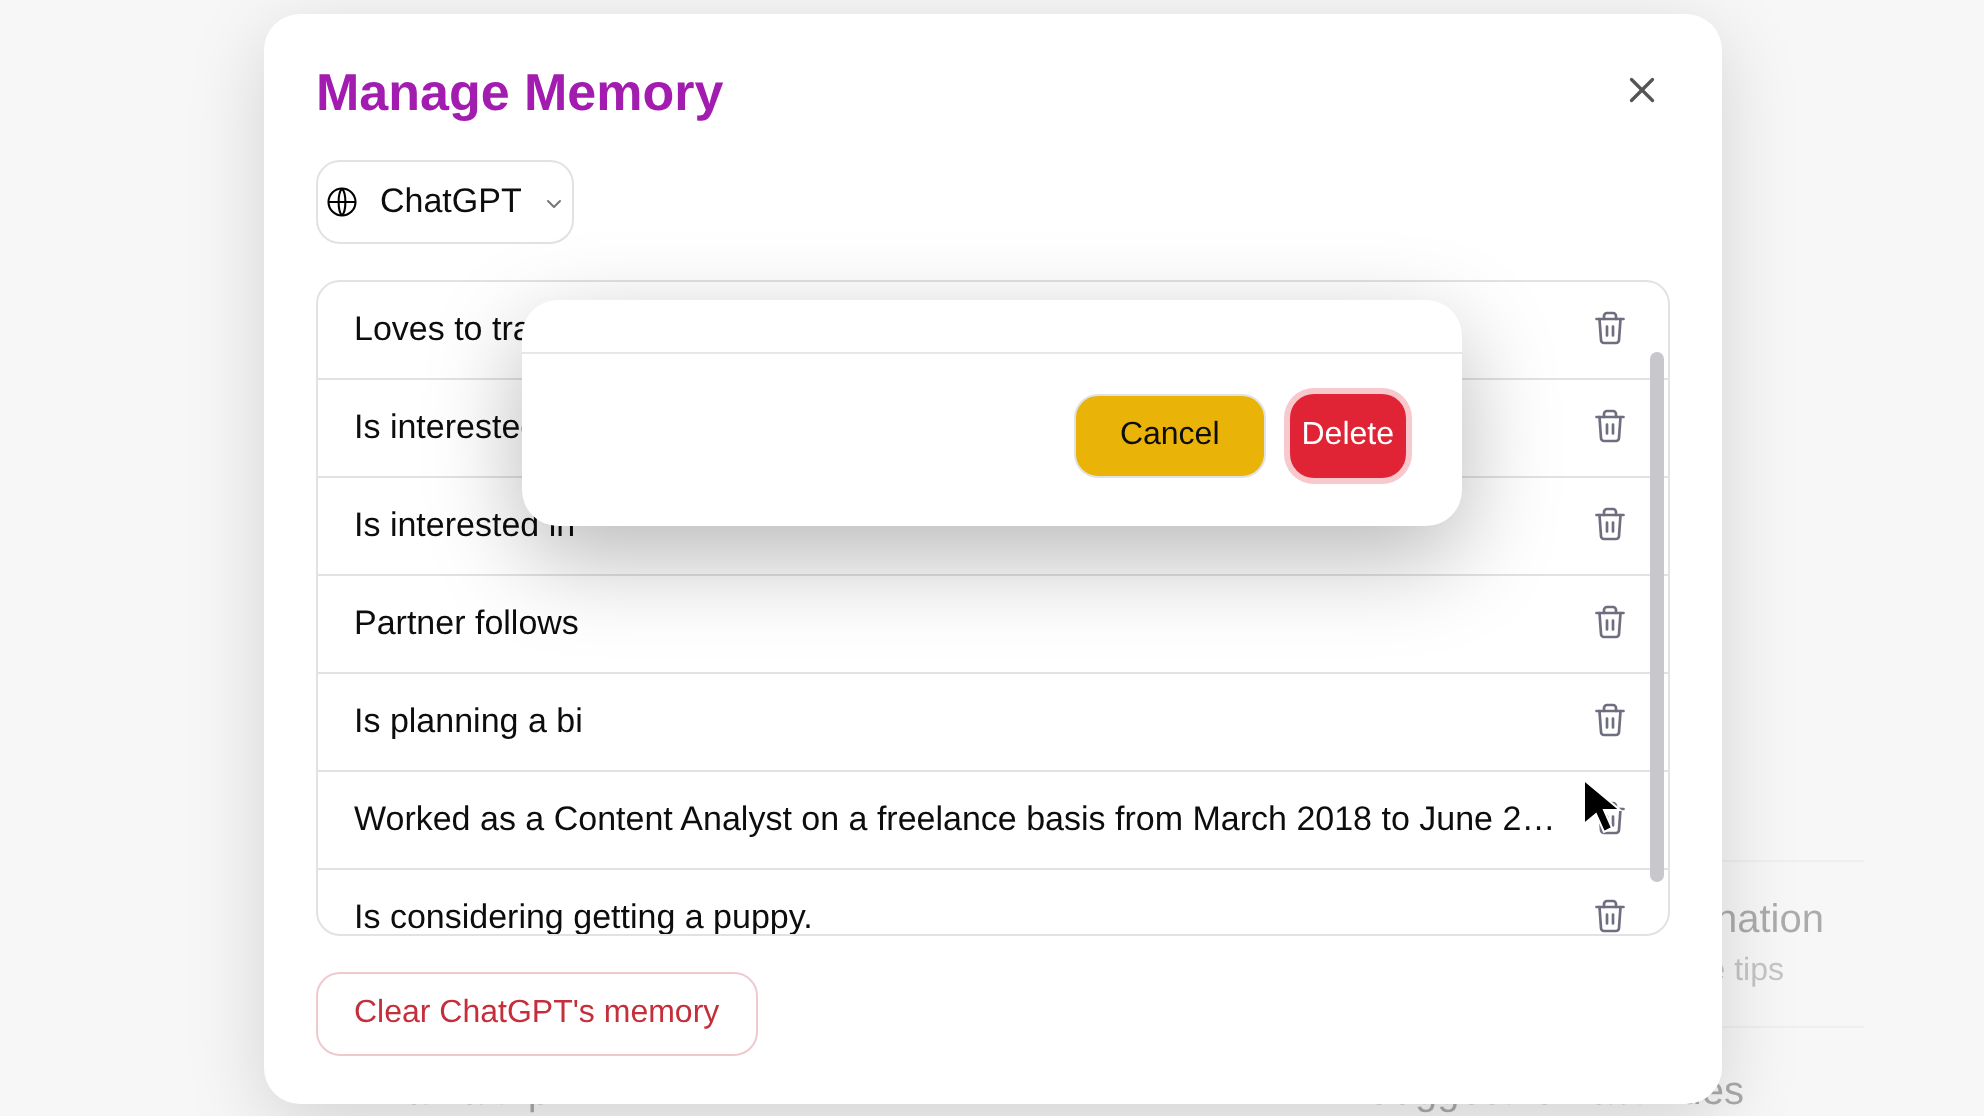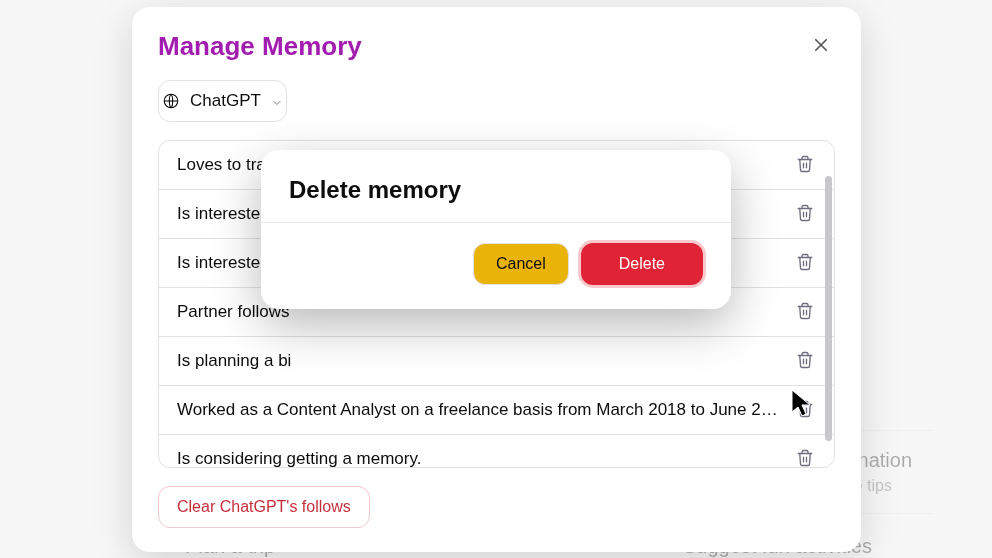--- a/index.html
+++ b/index.html
@@ -252,21 +252,21 @@
       border-radius: 12px;
       padding: 11px 22px;
       font-size: 16px;
       cursor: pointer;
     }
     .btn-delete {
       border: none;
       background: #e02435;
       color: #fff;
       border-radius: 12px;
-      padding: 11px 38px;
+      padding: 11px 6px;
       font-size: 16px;
       font-weight: 500;
       cursor: pointer;
       box-shadow: 0 0 0 3px rgba(224,36,53,0.25);
     }
 
     .cursor {
       position: absolute;
       left: 790px;
       top: 388px;
@@ -379,40 +379,39 @@
         <button class="trash-btn">
           <span><svg viewBox="0 0 24 24" fill="none" stroke="currentColor" stroke-width="1.8" stroke-linecap="round" stroke-linejoin="round">
                 <polyline points="3 6 5 6 21 6"></polyline>
                 <path d="M19 6l-1 14a2 2 0 0 1-2 2H8a2 2 0 0 1-2-2L5 6"></path>
                 <path d="M10 11v6M14 11v6"></path>
                 <path d="M8 6V4a2 2 0 0 1 2-2h4a2 2 0 0 1 2 2v2"></path>
               </svg></span>
         </button>
       </div>
       <div class="memory-row">
-        <div class="memory-text">Is considering getting a memory.</div>
+        <div class="memory-text">Is considering getting a puppy.</div>
         <button class="trash-btn">
           <span><svg viewBox="0 0 24 24" fill="none" stroke="currentColor" stroke-width="1.8" stroke-linecap="round" stroke-linejoin="round">
                 <polyline points="3 6 5 6 21 6"></polyline>
                 <path d="M19 6l-1 14a2 2 0 0 1-2 2H8a2 2 0 0 1-2-2L5 6"></path>
                 <path d="M10 11v6M14 11v6"></path>
                 <path d="M8 6V4a2 2 0 0 1 2-2h4a2 2 0 0 1 2 2v2"></path>
               </svg></span>
         </button>
       </div>
     </div>
     <div class="scrollbar-thumb"></div>
   </div>
 
-  <button class="clear-btn">Clear ChatGPT's follows</button>
+  <button class="clear-btn">Clear ChatGPT's memory</button>
 </div>
 
 <div class="confirm-overlay">
   <div class="confirm-modal">
-    <div class="confirm-title">Delete memory</div>
     <div class="confirm-divider"></div>
     <div class="confirm-actions">
       <button class="btn-cancel">Cancel</button>
       <button class="btn-delete">Delete</button>
     </div>
   </div>
 </div>
 
 <div class="cursor">
   <svg viewBox="0 0 24 30">

